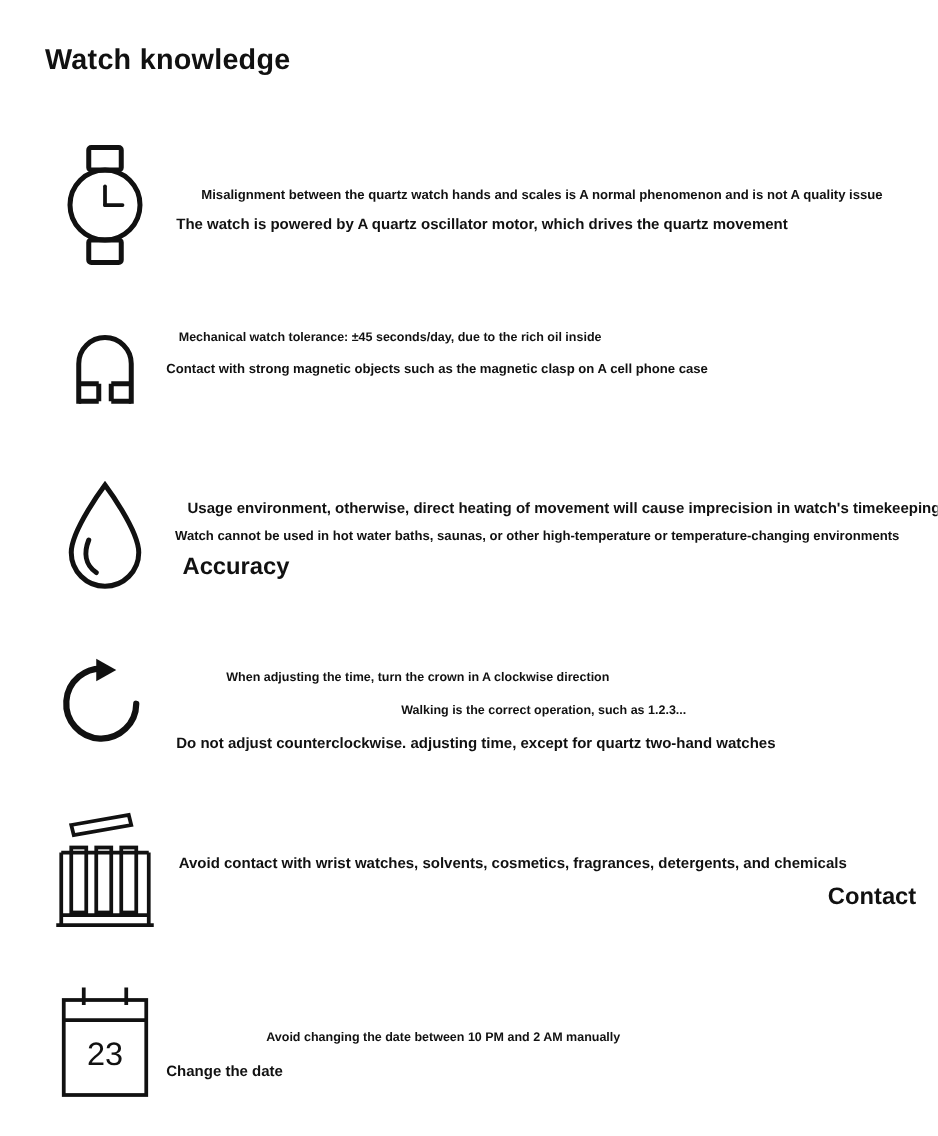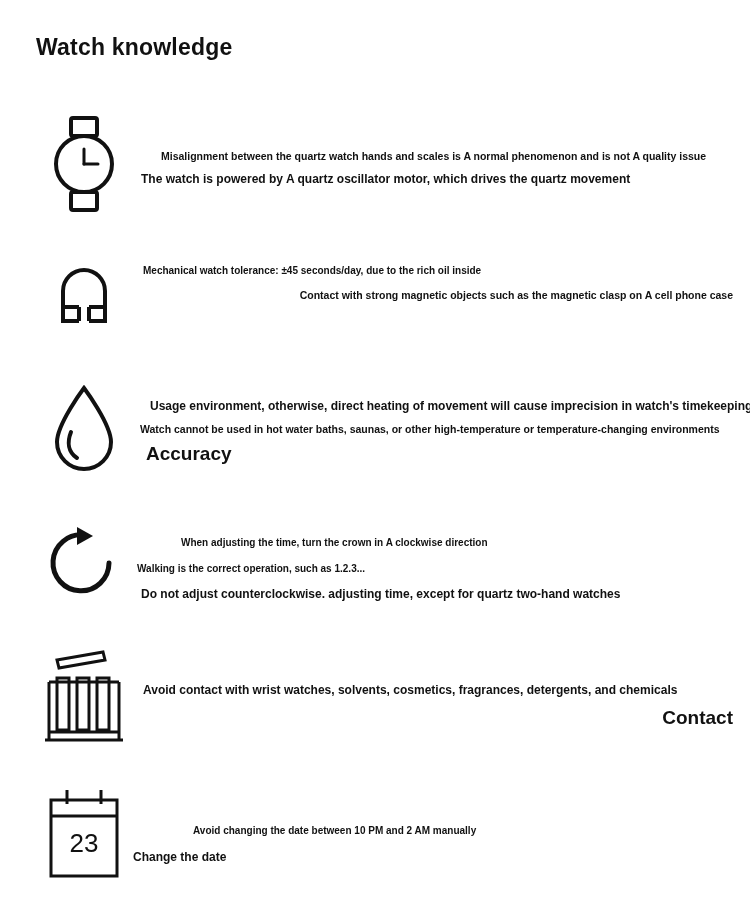--- a/index.html
+++ b/index.html
@@ -67,50 +67,50 @@
   #sec-1 .lines { top: 36px; }
   #sec-1 .line.l0 { margin-left: 28px; line-height: 20px; }
   #sec-1 .line.l1 { margin-left: 8px; line-height: 26px; }
 
   
   #sec-2 { top: 248px; height: 100px; }
   #sec-2 .icon-box { top: 0; height: 100px; }
   #sec-2 .lines { top: 10px; }
   #sec-2 .line.l0 { margin-left: 10px; line-height: 26px; }
   #sec-2 .line.l1 { margin-left: 16px; line-height: 24px; }
-  #sec-2 .line.l2 { margin-left: 10px; line-height: 22px; text-align: right; }
+  #sec-2 .line.l2 { margin-left: 0; line-height: 22px; }
 
   
   #sec-3 { top: 376px; height: 106px; }
   #sec-3 .icon-box { top: 0; height: 106px; }
   #sec-3 .lines { top: 18px; left: 140px; }
   #sec-3 .line.l0 { margin-left: 0px; line-height: 22px; }
   #sec-3 .line.l1 { margin-left: 10px; line-height: 24px; }
   #sec-3 .line.l2 { margin-left: 6px; line-height: 28px; }
 
   
   #sec-4 { top: 508px; height: 110px; }
   #sec-4 .icon-box { top: 0; height: 110px; }
   #sec-4 .lines { top: 22px; }
   #sec-4 .line.l0 { margin-left: 48px; line-height: 26px; }
-  #sec-4 .line.l1 { margin-left: 4px; line-height: 26px; }
+  #sec-4 .line.l1 { margin-left: 4px; line-height: 26px; text-align: center; }
   #sec-4 .line.l2 { margin-left: 8px; line-height: 24px; }
 
   
   #sec-5 { top: 640px; height: 112px; }
   #sec-5 .icon-box { top: 0; height: 112px; }
   #sec-5 .lines { top: 38px; }
   #sec-5 .line.l0 { margin-left: 10px; line-height: 24px; }
   #sec-5 .line.l1 { margin-left: 4px; line-height: 32px; text-align: right; }
 
   
   #sec-6 { top: 780px; height: 110px; }
   #sec-6 .icon-box { top: 0; height: 110px; text-align: right; }
   #sec-6 .lines { top: 38px; }
-  #sec-6 .line.l0 { margin-left: 60px; line-height: 26px; }
+  #sec-6 .line.l0 { margin-left: 80px; line-height: 26px; }
   #sec-6 .line.l1 { margin-left: 0px; line-height: 26px; }
 
   .cal-day {
     font-family: "Liberation Sans", sans-serif;
     font-size: 26px;
     font-weight: normal;
     fill: #111111;
   }
 </style>
 </head>

